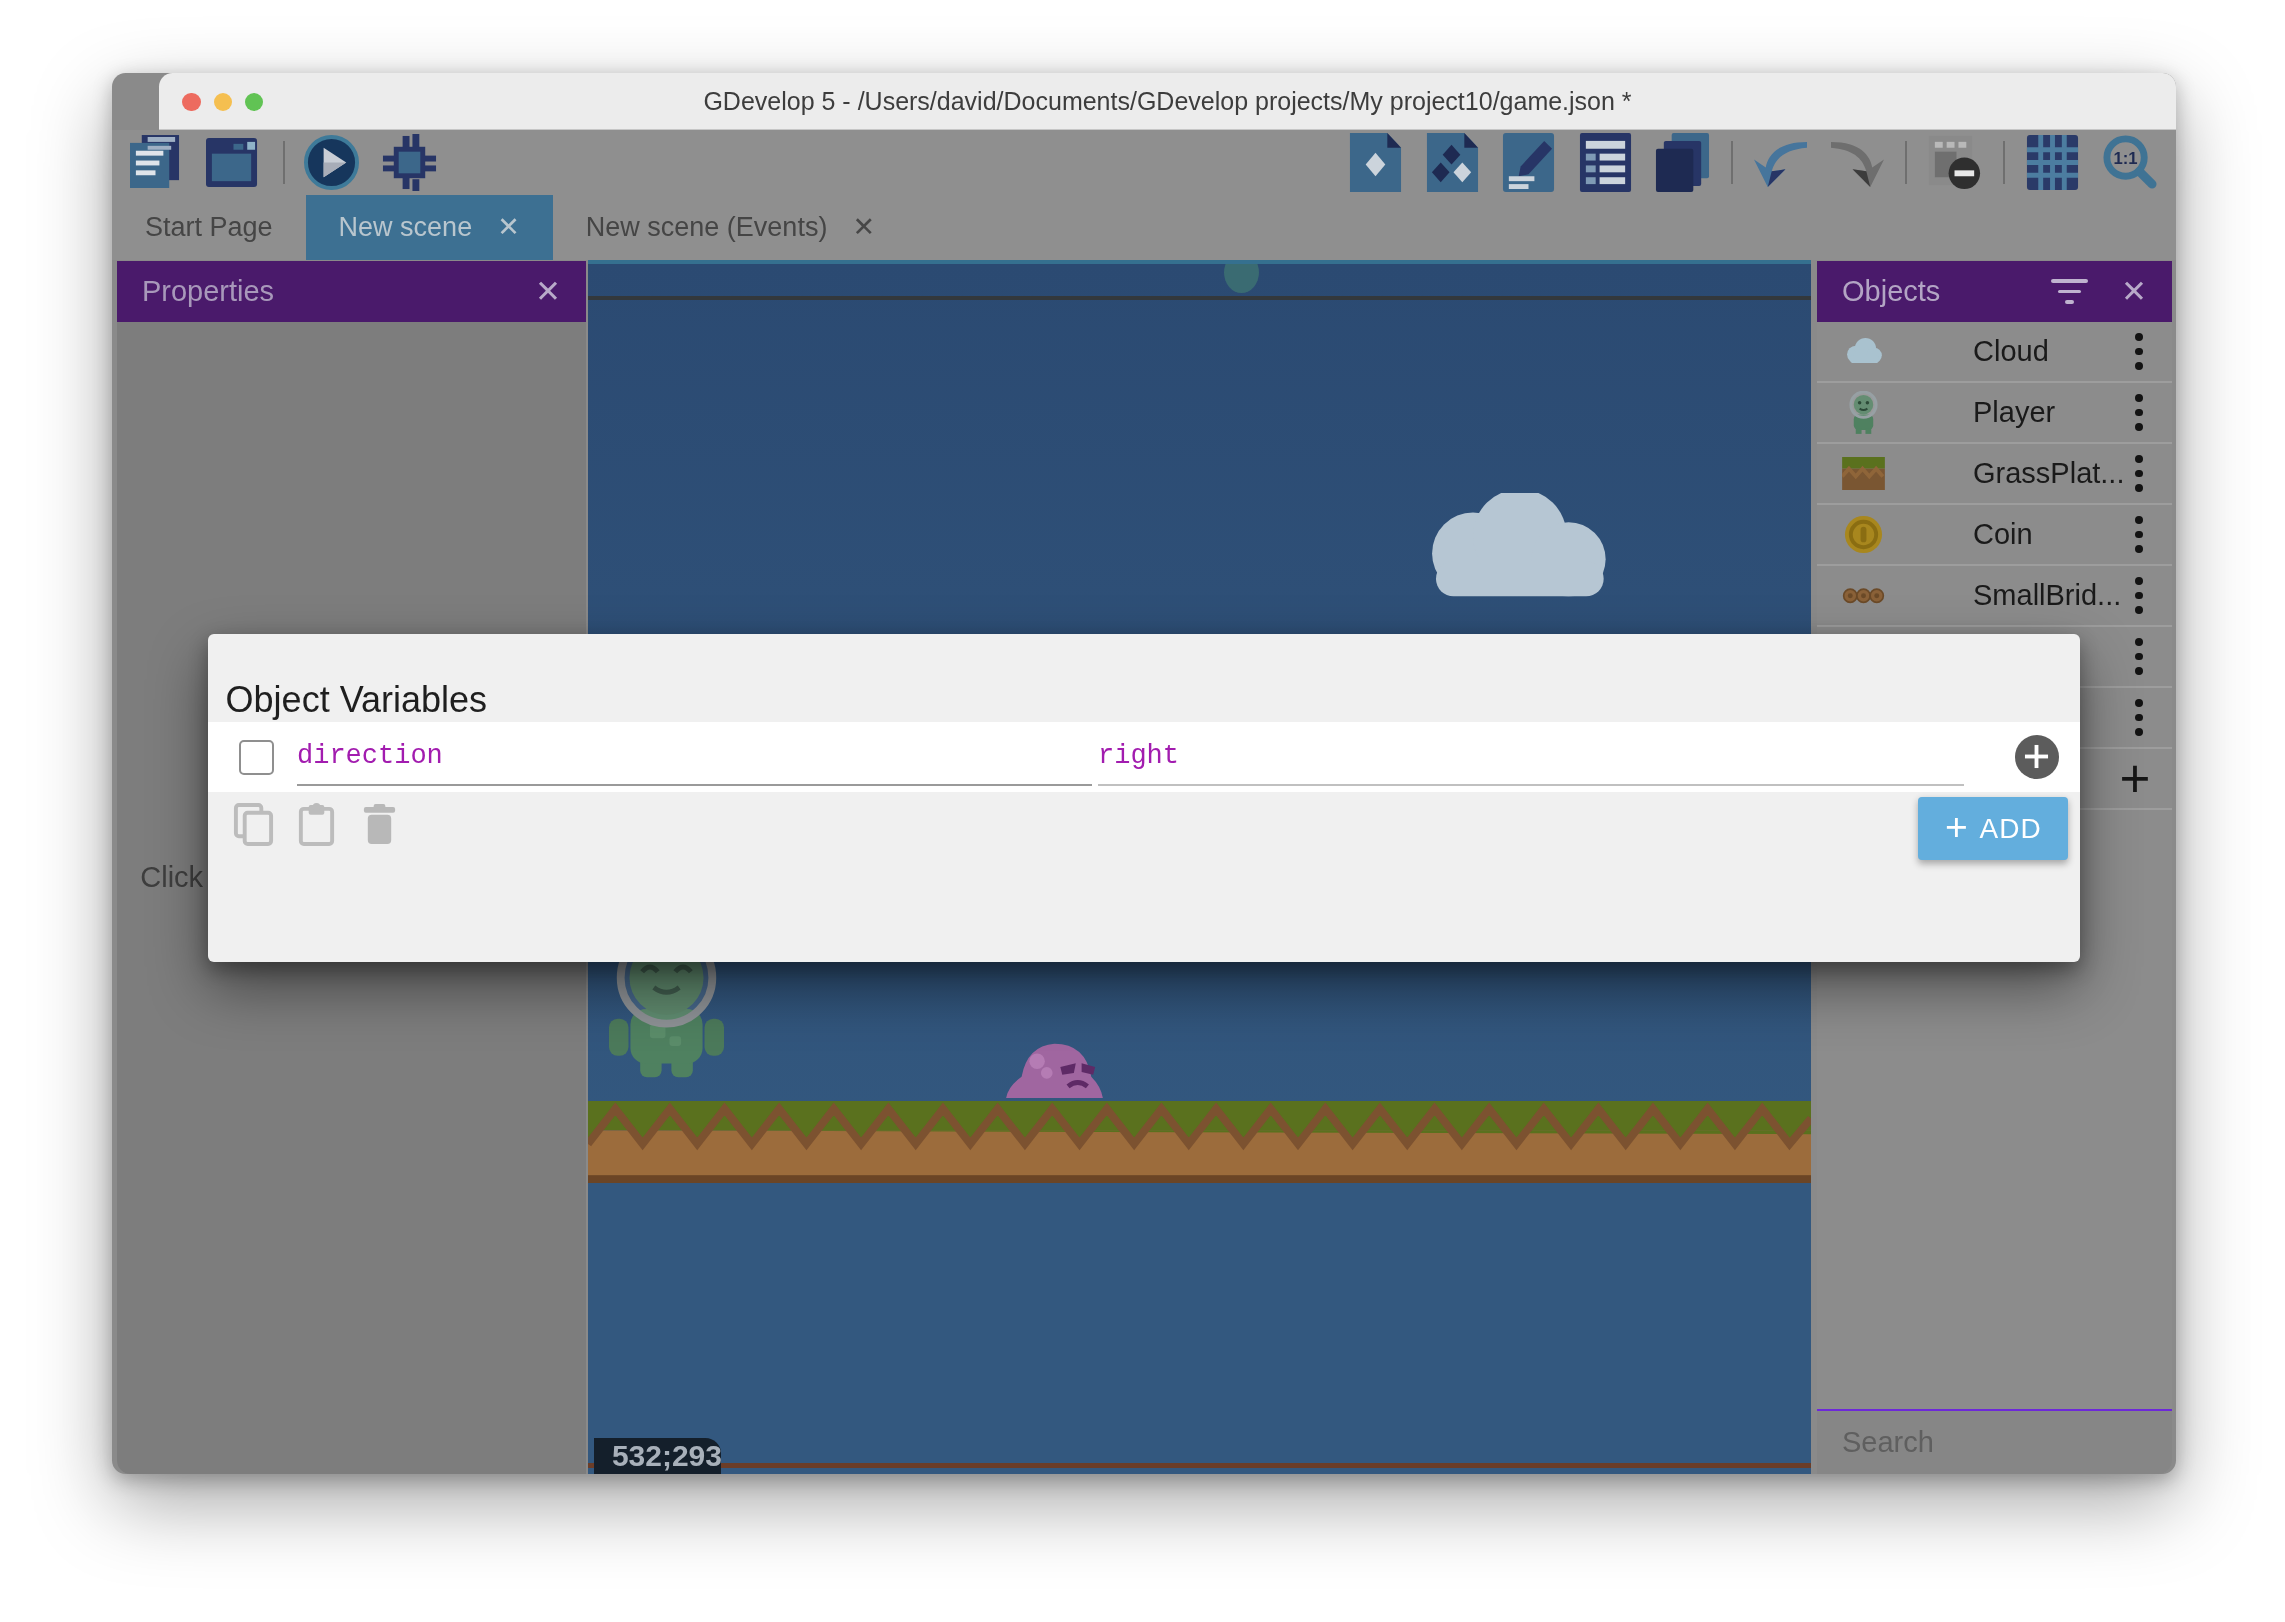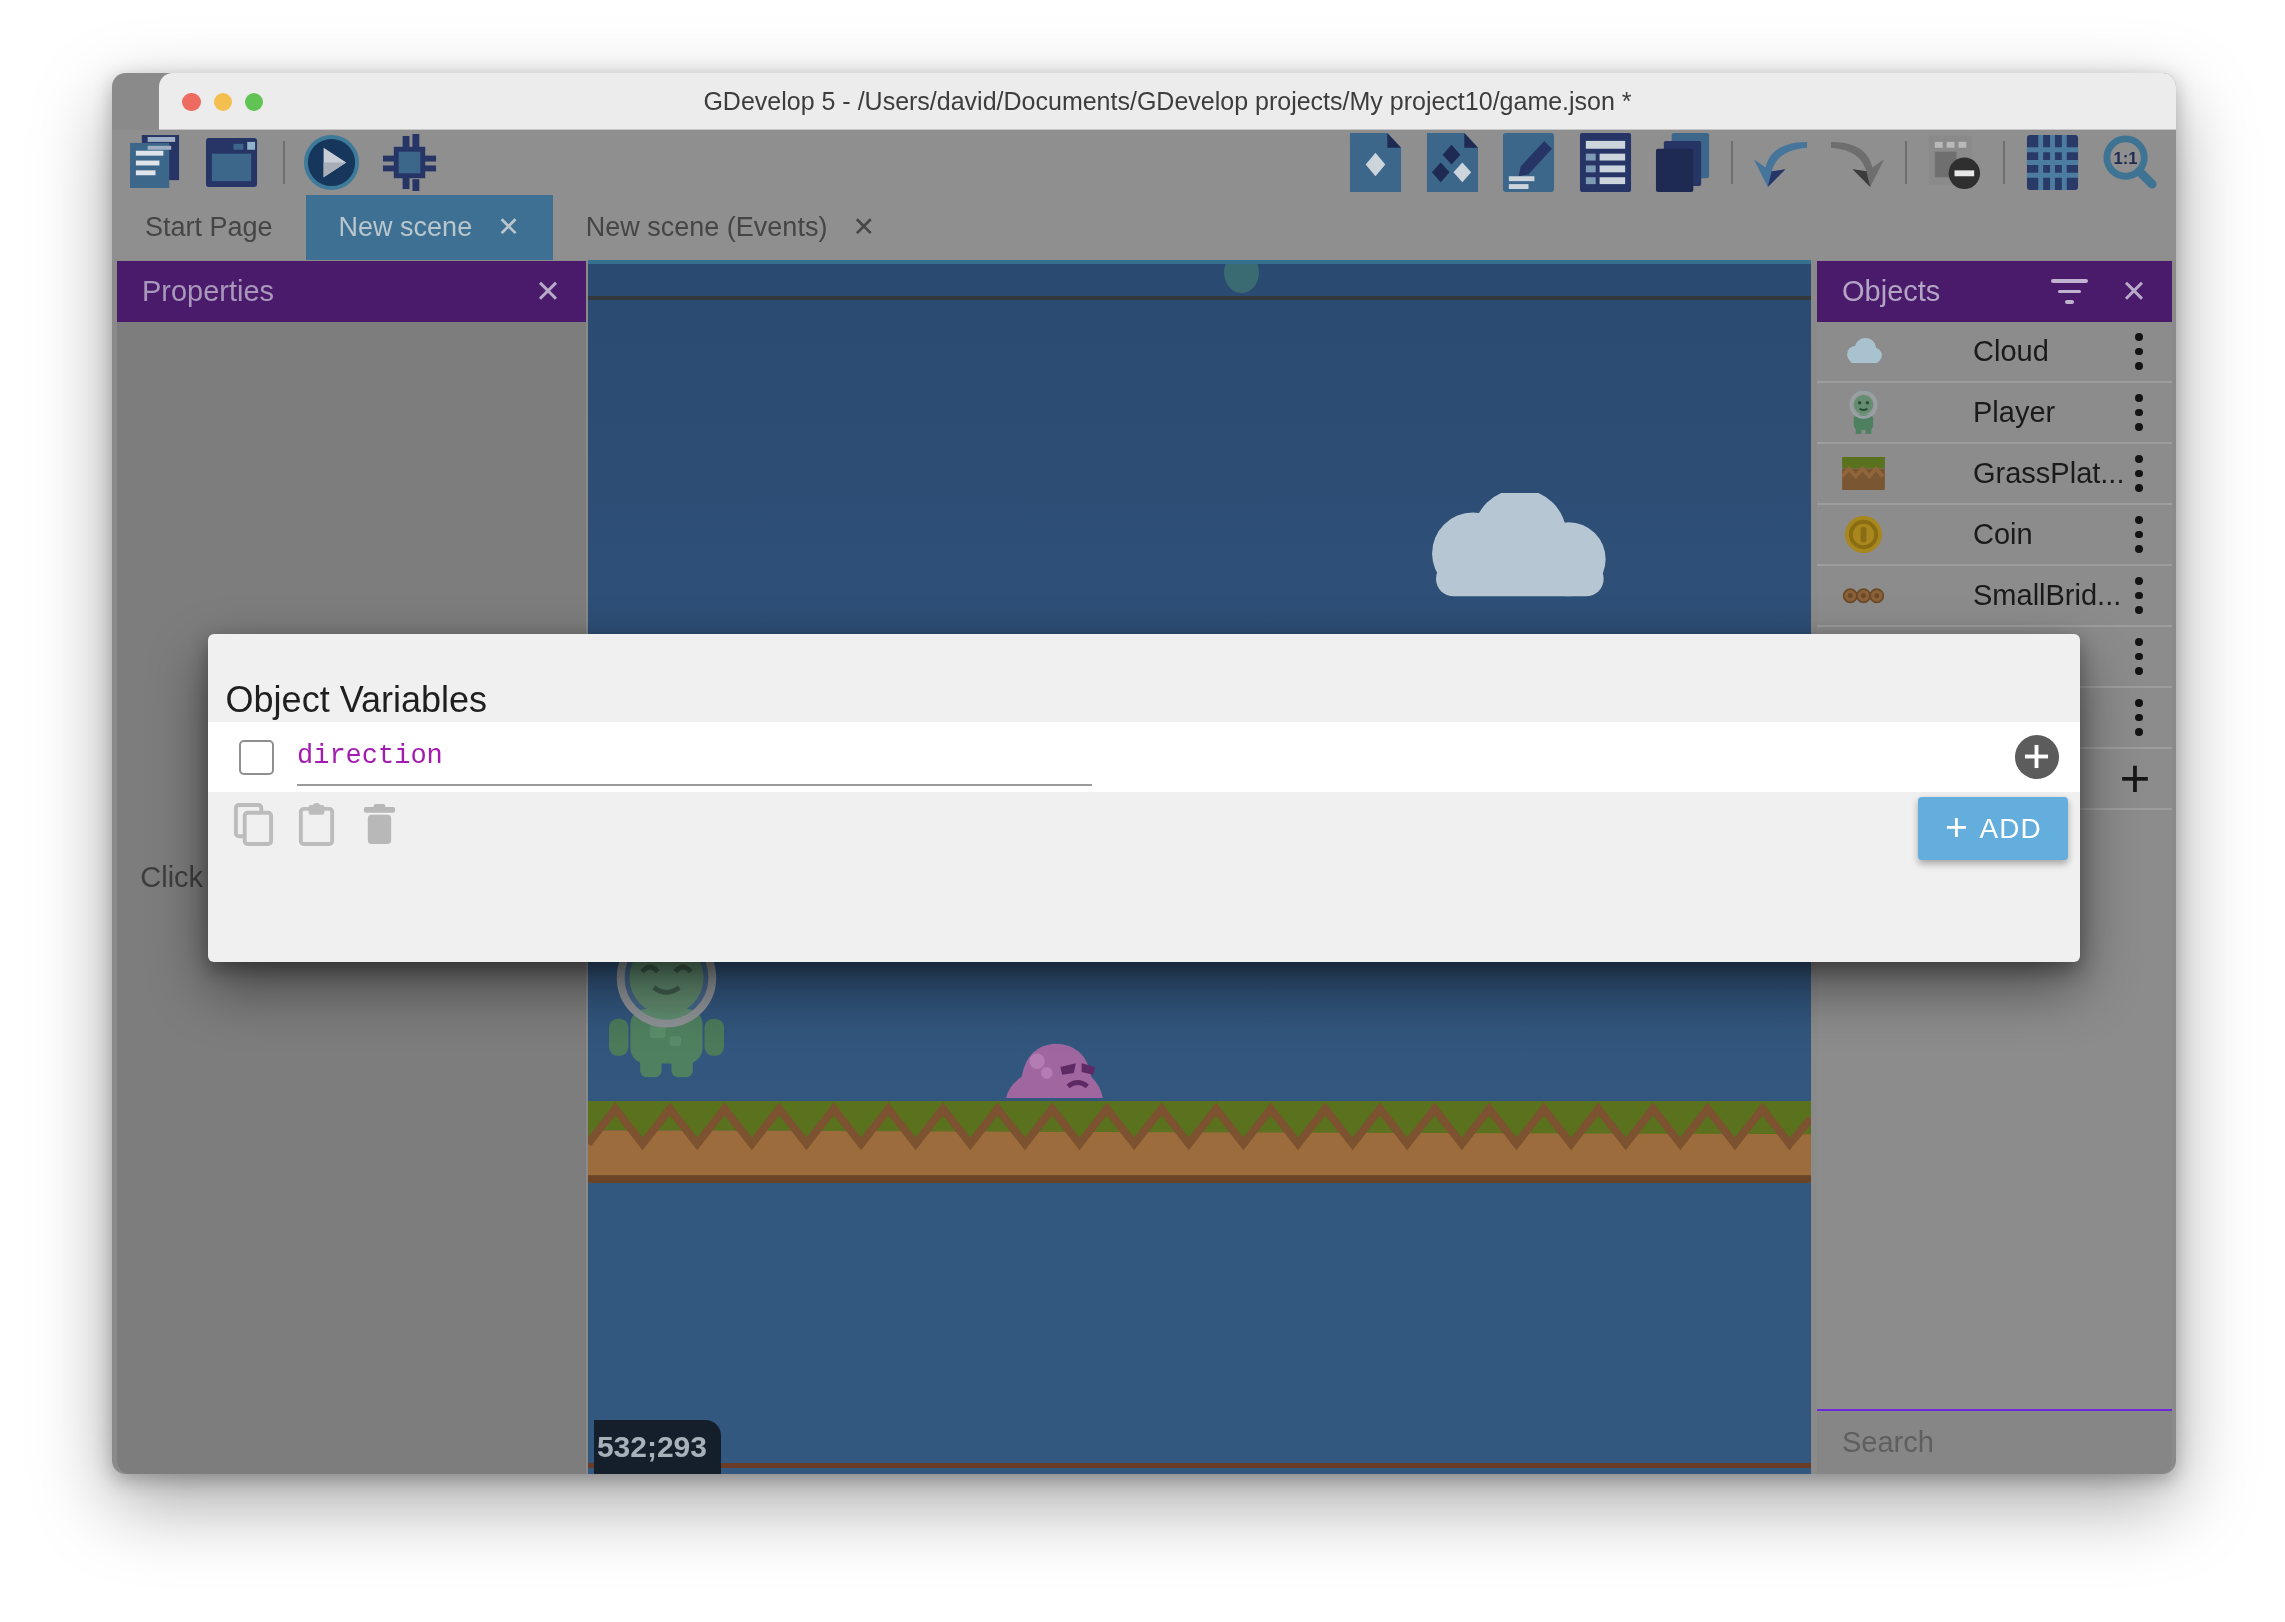--- a/index.html
+++ b/index.html
@@ -61,23 +61,23 @@
   .search-bar input { flex:1; border:none; outline:none; background:transparent; font-size:29px; color:#3c3c3c;
                       font-family:"Liberation Sans", sans-serif; }
   .search-bar input::placeholder { color:#5f5f5f; opacity:1; }
 
   
   .canvas { position:absolute; left:476px; top:187px; width:1223px; height:1214px;
             background:linear-gradient(#2b4a72, #33587f 75%); border-top:4.9px solid #35708f; overflow:hidden; }
   .scene-topline { position:absolute; left:0; top:32px; width:100%; height:3.9px; background:#33383c; }
   .scene-dot { position:absolute; left:636px; top:-11.7px; width:35px; height:41px; border-radius:50%; background:#3a6b72; }
   .cloud { position:absolute; left:799px; top:229px; width:252px; height:117px; }
-  .coord-badge { position:absolute; left:5.9px; bottom:0; width:127px; height:54px; background:#141f2b;
+  .coord-badge { position:absolute; left:5.9px; bottom:0; width:127px; height:36px; background:#141f2b;
                  border-top-right-radius:15.6px; color:#a8b0ba; font-size:30px; font-weight:bold;
-                 display:flex; align-items:center; padding-left:3px; }
+                 display:flex; align-items:center; padding-left:18px; }
   .scene-bottomline { position:absolute; left:0; bottom:5.9px; width:100%; height:4.9px; background:#6b3d28; }
   .platform { position:absolute; left:0; top:837px; width:100%; height:82px; }
   .player { position:absolute; left:10.7px; top:663px; }
   .slime { position:absolute; left:416px; top:776px; }
 
   
   .dialog { position:absolute; left:208px; top:634px; width:1872px; height:328px; background:#f0f0f0;
             border-radius:5.9px; z-index:50;
             box-shadow:0 25px 59px rgba(0,0,0,0.45), 0 7.8px 19.5px rgba(0,0,0,0.3); }
   .dlg-title { position:absolute; left:17.6px; top:45px; font-size:36px; color:#1f1f1f; }
@@ -473,20 +473,23 @@
 </div>
 
 <div class="dialog">
   <div class="dlg-title">Object Variables</div>
 
   <div class="dlg-row">
     <input type="checkbox" class="dlg-check" style="">
     <div class="dlg-field field-name">
       <input type="text" value="direction" style="">
     </div>
+    <div class="dlg-field field-value">
+      <input type="text" value="right" style="">
+    </div>
     <div class="dlg-plus">
       <svg width="25" height="25" viewBox="0 0 26 26">
           <rect x="11" y="1" width="4" height="24" fill="#fff"></rect>
           <rect x="1" y="11" width="24" height="4" fill="#fff"></rect>
         </svg>
     </div>
   </div>
 
   <div class="dlg-tools">
     <span class="t-icon">

